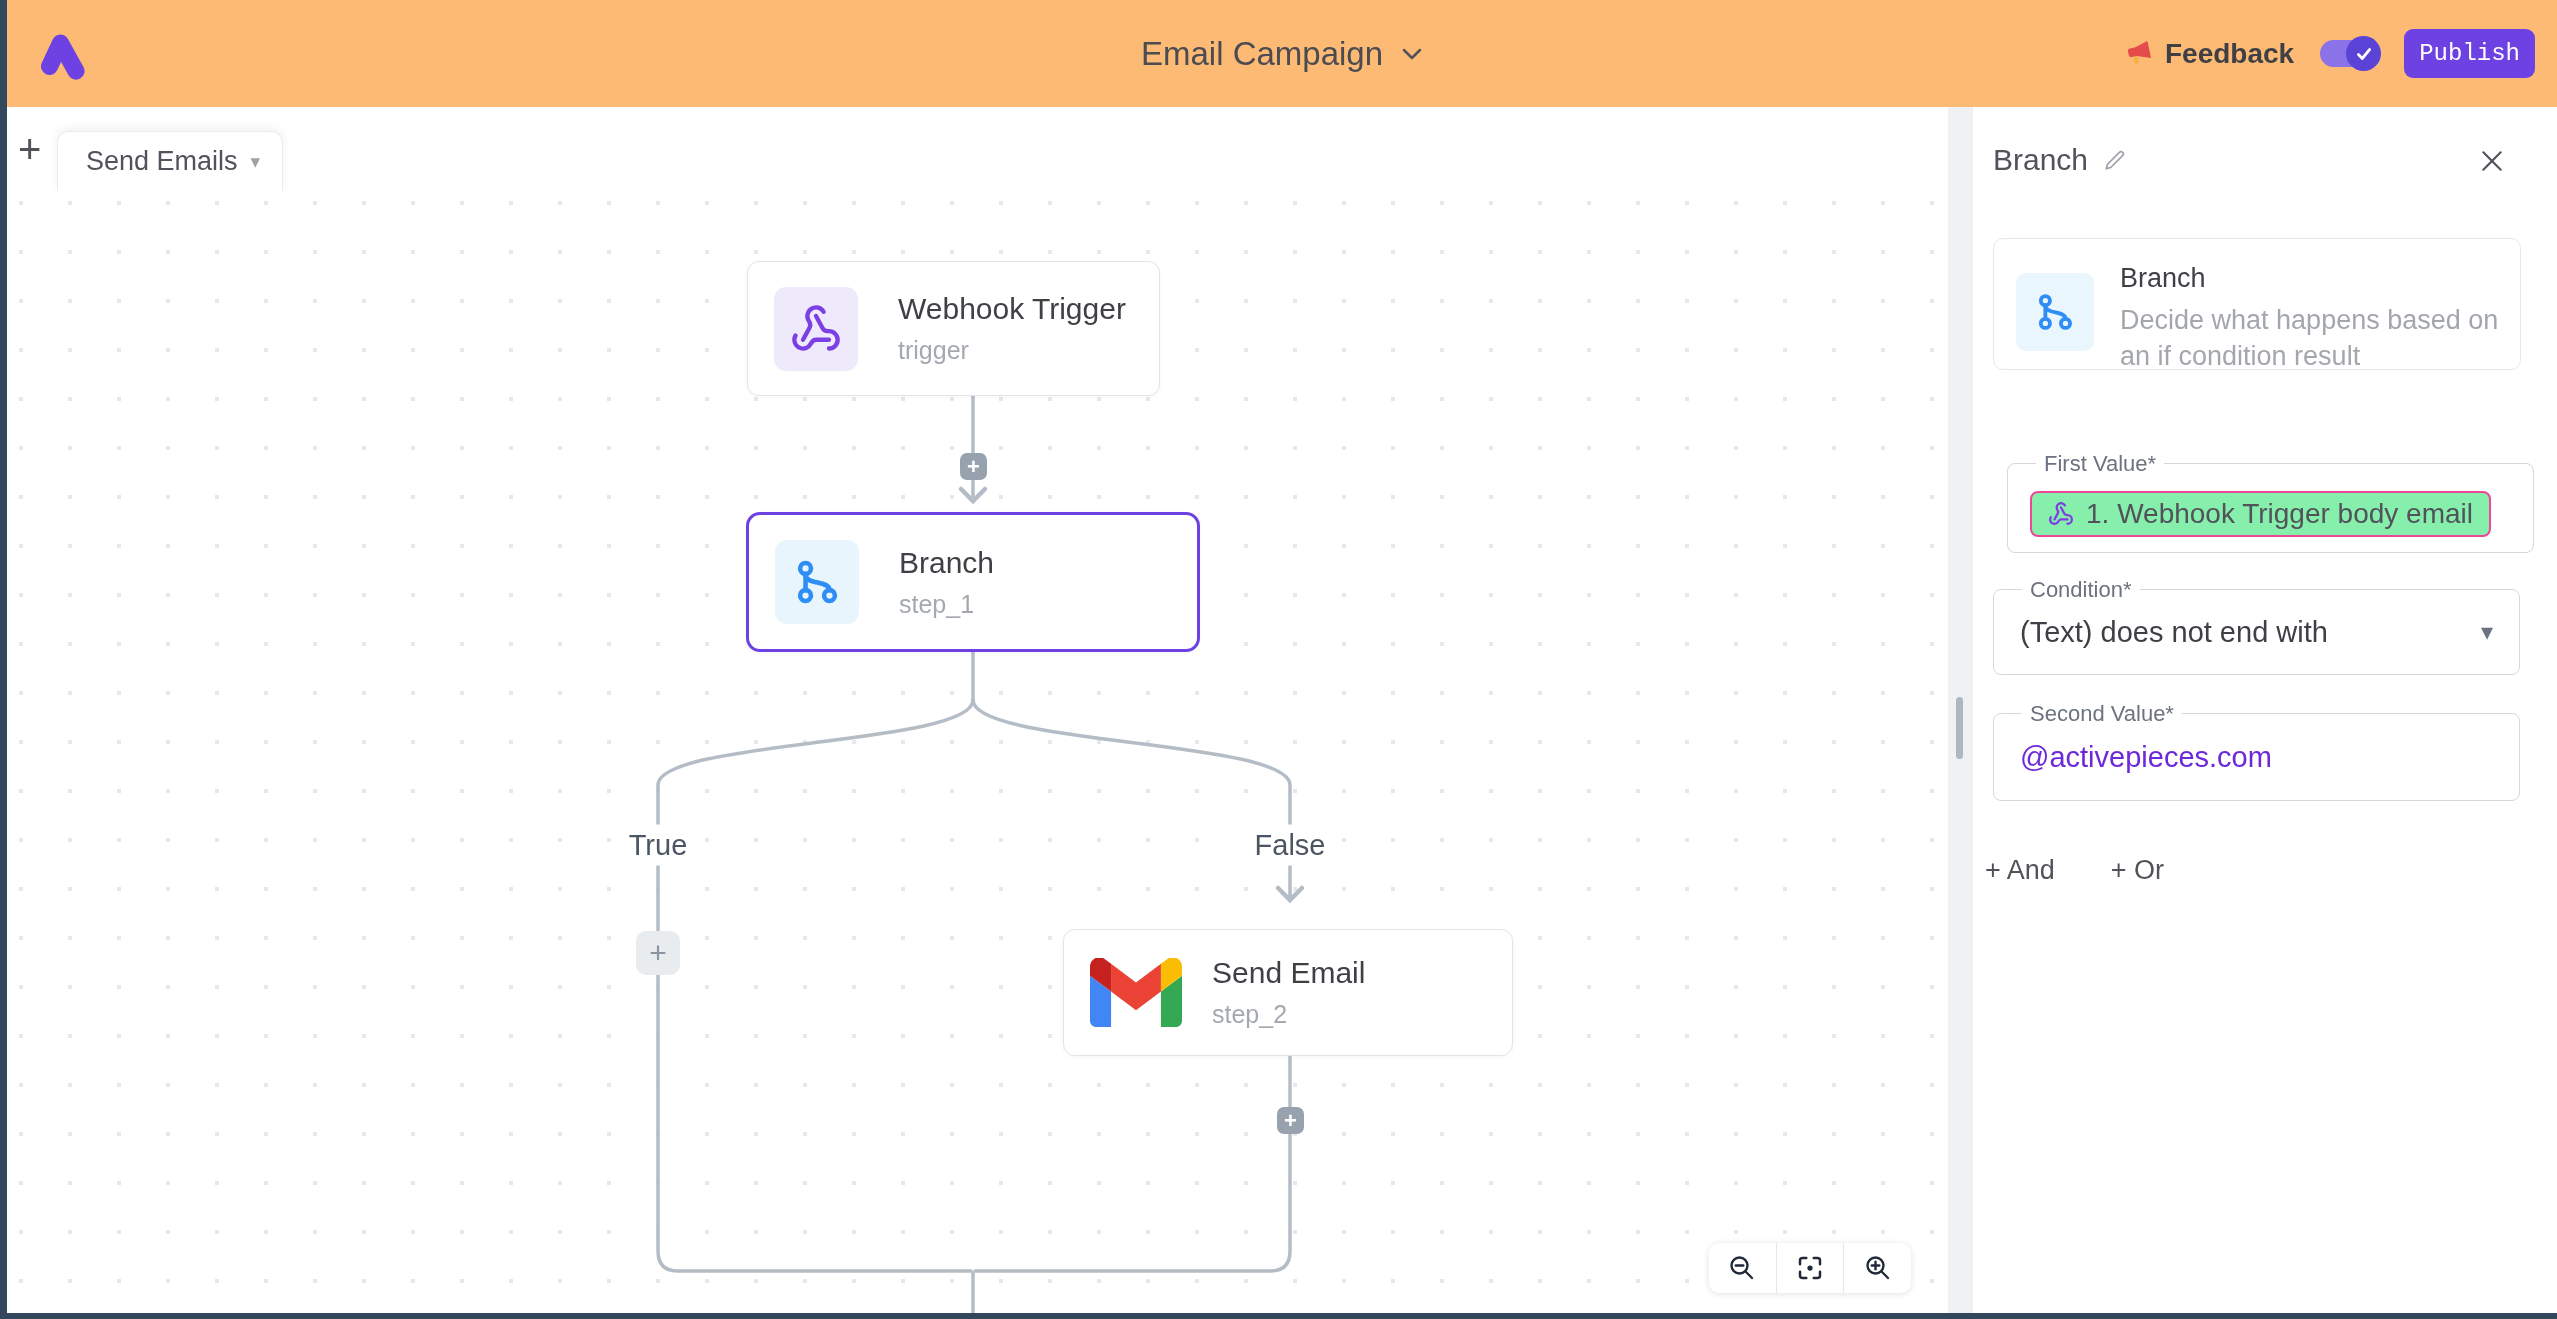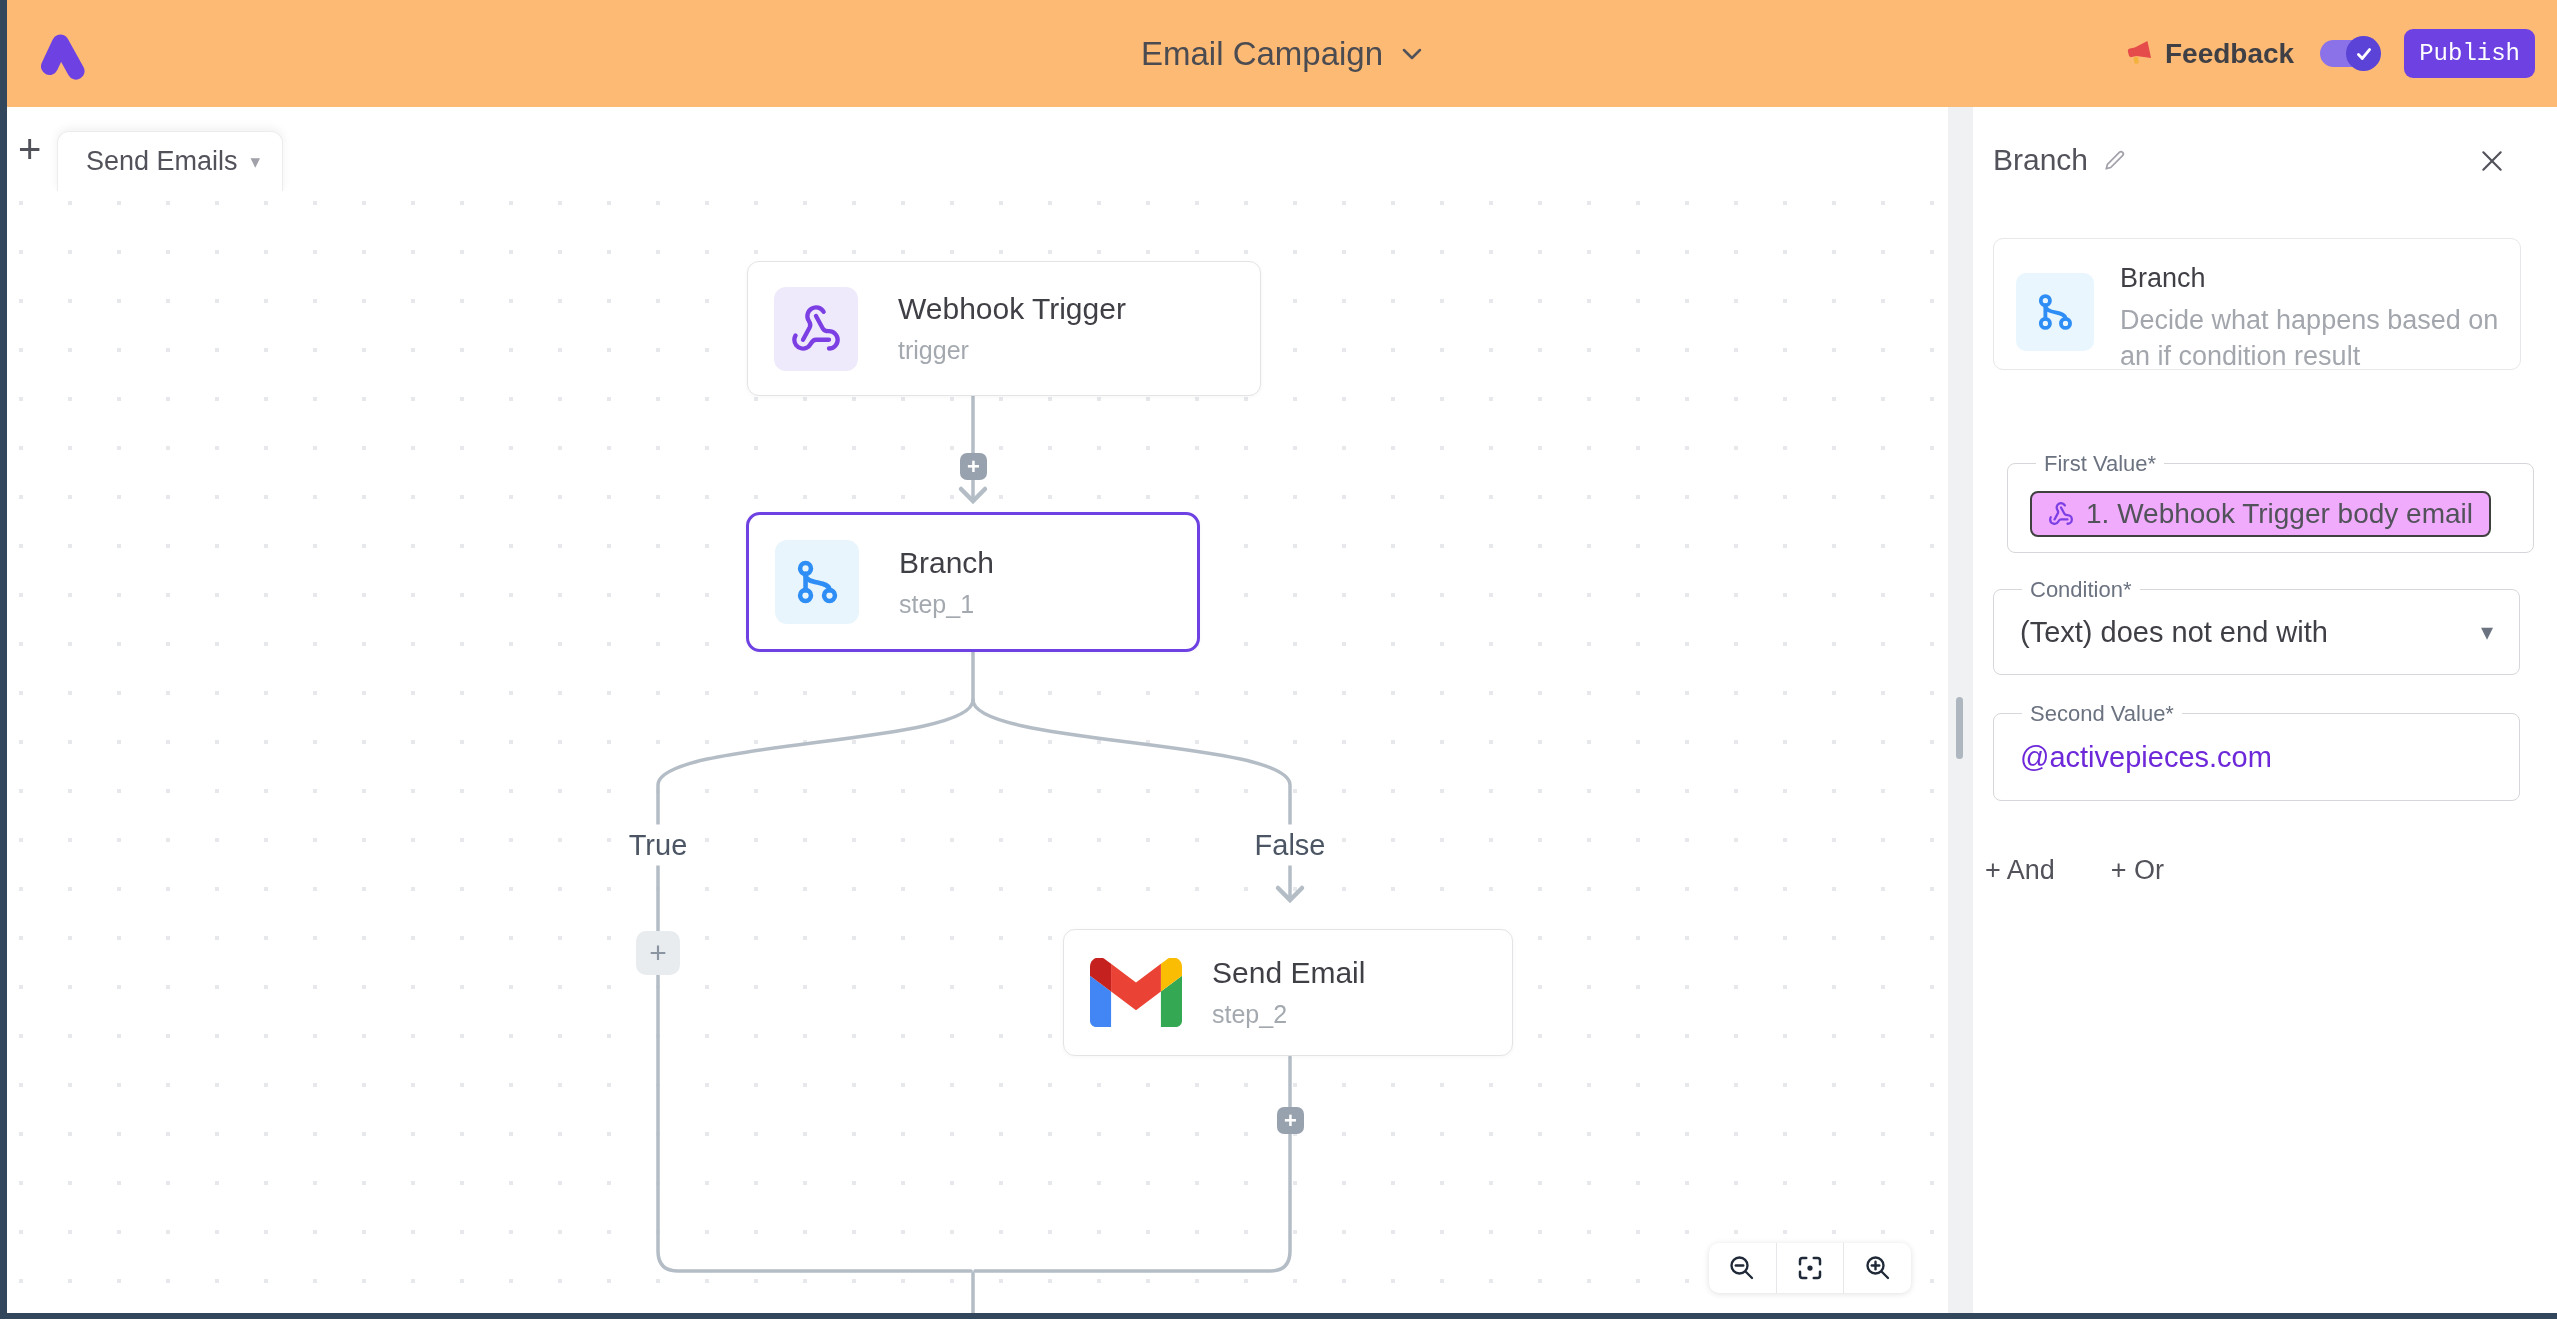--- a/index.html
+++ b/index.html
@@ -76,21 +76,21 @@
   .piece-card .iconbox{width:78px;height:78px;border-radius:10px;background:#eaf6fd;display:flex;align-items:center;justify-content:center;flex:0 0 auto;margin-top:10px;}
   .pc-title{font-size:27px;color:#3f3f46;margin-bottom:8px;}
   .pc-desc{font-size:27px;color:#a3a7ad;line-height:36px;width:395px;}
 
   .field{position:absolute;left:20px;width:527px;border:1px solid #d7d7db;border-radius:8px;box-sizing:border-box;background:#fff;}
   .field .legend{position:absolute;top:-13px;left:28px;background:#fff;padding:0 8px;font-size:22px;color:#6b7280;}
   .field-first{top:356px;height:90px;margin-left:14px;}
   .field-cond{top:482px;height:86px;cursor:pointer;}
   .field-second{top:606px;height:88px;}
   .chip{position:absolute;left:22px;top:27px;height:46px;display:inline-flex;align-items:center;gap:12px;
-    padding:0 16px;background:#f0abfc;border:2px solid #404040;border-radius:8px;box-sizing:border-box;cursor:pointer;text-align:center;}
+    padding:0 16px;background:#86efac;border:2px solid #ec4899;border-radius:8px;box-sizing:border-box;cursor:pointer;text-align:center;}
   .chip .chip-text{font-size:28px;color:#52525b;white-space:nowrap;}
   .field-value{position:absolute;left:26px;top:50%;transform:translateY(-50%);font-size:29px;color:#3f3f46;}
   .field-second .field-value{color:#6d28d9;}
   .dd-caret{position:absolute;right:26px;top:50%;transform:translateY(-50%);font-size:24px;color:#6b7280;}
   .andor-row{position:absolute;left:0;top:740px;width:584px;display:flex;justify-content:flex-start;gap:32px;}
   .andor-btn{font-size:27px;color:#52525b;background:none;border:none;cursor:pointer;font-family:inherit;padding:8px 12px;}
 </style>
 </head>
 <body>
 
@@ -153,21 +153,21 @@
     </g>
   </svg>
 
   <div class="abs branch-label" style="left:658px;top:845px;">True</div>
   <div class="abs branch-label" style="left:1290px;top:845px;">False</div>
 
   <div class="abs plus-dark" style="left:960px;top:453px;">+</div>
   <div class="abs plus-light" style="left:636px;top:931px;">+</div>
   <div class="abs plus-dark" style="left:1277px;top:1107px;">+</div>
 
-  <div class="abs node" style="left:747px;top:261px;width:514px;height:135px;">
+  <div class="abs node" style="left:747px;top:261px;width:413px;height:135px;">
     <div class="iconbox purple">
       <svg width="52" height="52" viewBox="0 0 24 24" fill="none" stroke="#7b3fe4" stroke-width="2" stroke-linecap="round" stroke-linejoin="round">
         <path d="M18 16.98h-5.99c-1.1 0-1.95.94-2.48 1.9A4 4 0 0 1 2 17c.01-.7.2-1.4.57-2"></path>
         <path d="m6 17 3.13-5.78c.53-.97.1-2.18-.5-3.1a4 4 0 1 1 6.89-4.06"></path>
         <path d="m12 6 3.13 5.73C15.66 12.7 16.9 13 18 13a4 4 0 0 1 0 8"></path>
       </svg>
     </div>
     <div>
       <div class="ntitle">Webhook Trigger</div>
       <div class="nsub">trigger</div>

